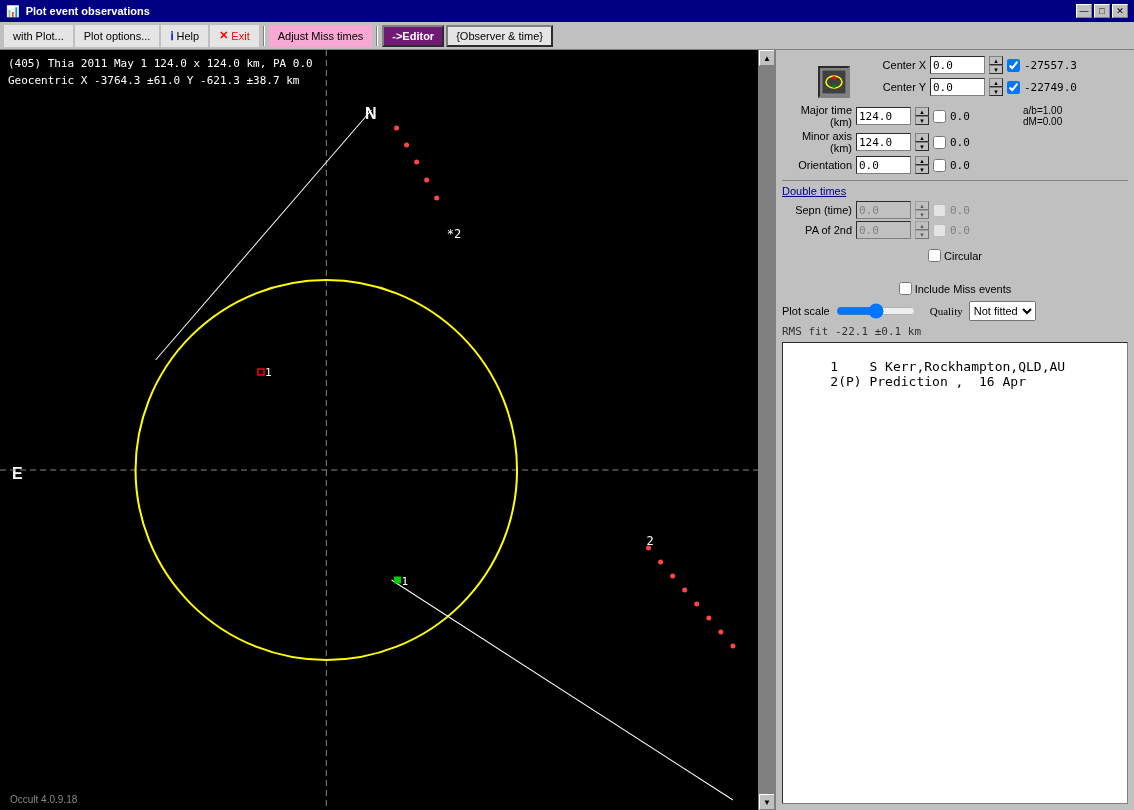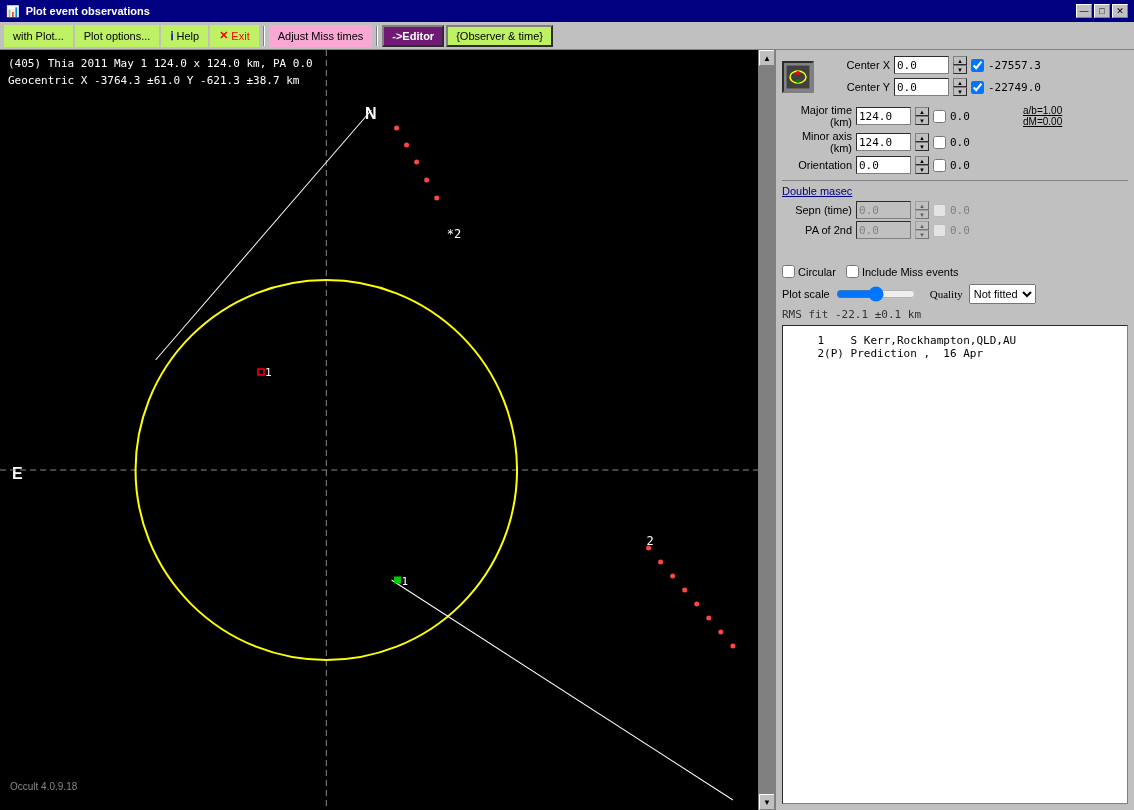--- a/index.html
+++ b/index.html
@@ -33,21 +33,21 @@
       background: #c0c0c0;
       border-bottom: 1px solid #808080;
       display: flex;
       align-items: center;
       padding: 2px 4px;
       gap: 2px;
       height: 28px;
     }
     .menu-btn {
       padding: 2px 8px;
-      background: #bef264;
+      background: #e5e5e5;
       border: 1px solid transparent;
       cursor: pointer;
       font-size: 11px;
       height: 22px;
       display: flex; align-items: center;
     }
     .menu-btn.arrow { background: #701a75; color: white; border: 2px outset #808080; font-weight: bold; }
     .menu-btn.help { display: flex; gap: 3px; align-items: center; }
     .menu-btn.exit-btn { display: flex; gap: 3px; align-items: center; color: red; }
     .menu-btn.adjust { background: #f9a8d4; }
@@ -92,21 +92,21 @@
       position: absolute;
       top: 415px; left: 12px;
       color: white;
       font-size: 16px;
       font-weight: bold;
     }
 
     
     .version-text {
       position: absolute;
-      bottom: 18px;
+      bottom: 5px;
       left: 10px;
       color: #888;
       font-size: 10px;
     }
 
     
     .plot-scrollbar {
       width: 16px;
       background: #c0c0c0;
       border-left: 1px solid #808080;
@@ -138,23 +138,24 @@
 
     
     .section-title {
       font-size: 11px;
       font-weight: bold;
       margin-bottom: 4px;
     }
 
     .fit-header {
       display: flex;
-      align-items: center;
+      align-items: flex-end;
       gap: 6px;
       margin-bottom: 6px;
+      margin-left: 36px;
     }
 
     .fit-icon {
       width: 32px; height: 32px;
       background: #808080;
       border: 2px inset #808080;
       display: flex; align-items: center; justify-content: center;
     }
 
     .fit-params {
@@ -201,21 +202,20 @@
     .cb-value {
       width: 65px;
       font-size: 11px;
       font-family: monospace;
     }
 
     .ratio-info {
       font-size: 10px;
       text-align: right;
       margin-left: 4px;
-      text-decoration: underline;
     }
 
     
     .double-star-section {
       margin-top: 4px;
       border-top: 1px solid #808080;
       padding-top: 4px;
     }
 
     .double-star-link {
@@ -236,23 +236,24 @@
       margin-top: 4px;
     }
     .radio-item {
       display: flex; align-items: center; gap: 3px;
       font-size: 11px;
     }
 
     
     .bottom-checks {
       display: flex;
-      gap: 10px;
-      margin-top: 24px;
+      gap: 20px;
+      margin-top: 8px;
       align-items: center;
+      flex-direction: column;
     }
 
     
     .plot-scale-row {
       display: flex;
       align-items: center;
       gap: 6px;
       margin-top: 6px;
     }
     .scale-slider {
@@ -271,23 +272,23 @@
       margin-top: 4px;
       color: #333;
     }
 
     
     .results-area {
       flex: 1;
       background: white;
       border: 1px inset #808080;
       margin-top: 4px;
-      padding: 8px;
+      padding: 16px;
       font-family: monospace;
-      font-size: 11px;
+      font-size: 13px;
       overflow-y: auto;
       white-space: pre;
     }
 
     
     .plot-svg {
       position: absolute;
       top: 0; left: 0;
       width: 100%; height: 100%;
     }
@@ -459,21 +460,21 @@
       <input class="param-input" type="text" value="0.0" style="">
       <div class="spin-btns">
         <div class="spin-btn">▲</div>
         <div class="spin-btn">▼</div>
       </div>
       <input type="checkbox" style="">
       <span class="cb-value">0.0</span>
     </div>
 
     <div class="double-star-section">
-      <span class="double-star-link">Double masec</span>
+      <span class="double-star-link">Double times</span>
       
       
       <div class="param-row" style="margin-top:4px;">
         <span class="param-label">Sepn (time)</span>
         <input class="param-input disabled-input" type="text" value="0.0" disabled="" style="">
         <div class="spin-btns" style="opacity:0.5">
           <div class="spin-btn">▲</div>
           <div class="spin-btn">▼</div>
         </div>
         <input type="checkbox" disabled="" style="">

